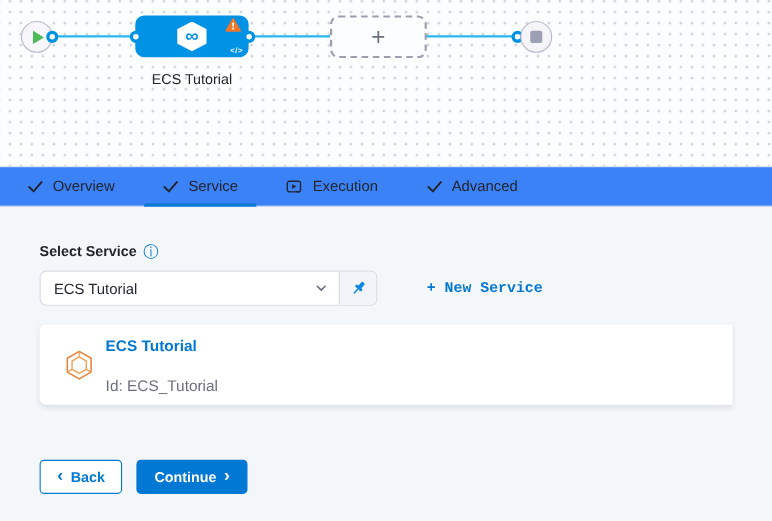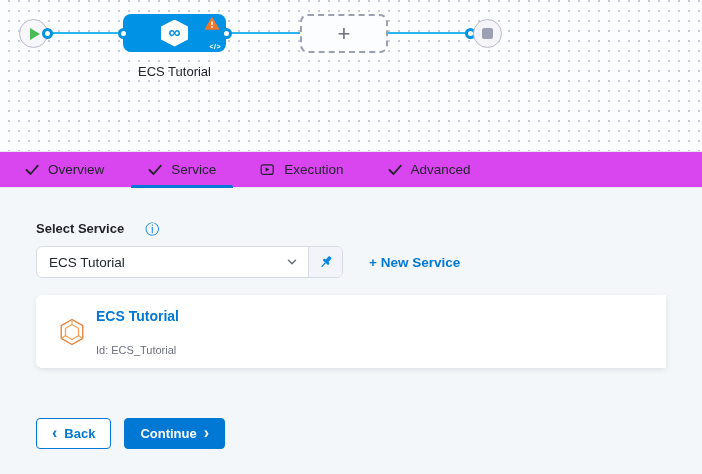--- a/index.html
+++ b/index.html
@@ -49,62 +49,62 @@
     border:2px dashed #9aa0b0; border-radius:8px; background:#fcfdff;
     display:flex; align-items:center; justify-content:center;
     color:#6b7080; font-size:22px; font-weight:300; line-height:1;
   }
   .node-label { position:absolute; top:64px; font-size:13px; color:#24262c; text-align:center; }
   .lbl-stage { left:123px; width:103px; }
   .lbl-add { left:284px; width:120px; }
 
   
   .tabbar {
-    height:37px; background:#d946ef; border-top:1px solid #e7e9ef; border-bottom:1px solid #e7e9ef;
+    height:37px; background:#3b82f6; border-top:1px solid #e7e9ef; border-bottom:1px solid #e7e9ef;
     display:flex; align-items:stretch; padding-left:8px;
   }
   .tab {
     position:relative; display:flex; align-items:center; gap:9px;
     padding:0 17px; margin-right:10px; font-size:13.5px; color:#23252e; cursor:pointer;
   }
   .tab svg { flex:0 0 auto; }
   .tab.active { font-weight:normal; }
   .tab.active .underline {
     position:absolute; left:0; right:0; bottom:-1px; height:3px; background:#0278d5; border-radius:2px 2px 0 0;
   }
 
   
   .content { padding:33px 0 0 36px; }
-  .field-label-row { display:flex; align-items:center; gap:21px; }
+  .field-label-row { display:flex; align-items:center; gap:6px; }
   .field-label { font-size:13px; font-weight:bold; color:#22242b; }
   .info-glyph { color:#0278d5; font-size:14px; line-height:1; cursor:pointer; }
 
   .select-row { display:flex; align-items:center; margin-top:10px; }
   .select-group {
     display:flex; width:307px; height:32px; background:#fff;
     border:1px solid #d9dbe4; border-radius:6px; overflow:hidden;
   }
   .select-value {
     flex:1; display:flex; align-items:center; justify-content:space-between;
     padding:0 10px 0 12px; font-size:13.5px; color:#22272f; cursor:pointer;
   }
   .pin-btn {
     width:34px; background:#f3f4fa; border-left:1px solid #d9dbe4;
     display:flex; align-items:center; justify-content:center; cursor:pointer;
   }
-  .new-service-link { margin-left:26px; color:#0278d5; font-size:13.5px; font-weight:bold; cursor:pointer; }
+  .new-service-link { margin-left:45px; color:#0278d5; font-size:13.5px; font-weight:bold; cursor:pointer;font-family:Liberation Mono, monospace; }
 
   .service-card {
     margin-top:17px; width:calc(100% - 36px); height:73px; background:#fff;
     border-radius:6px 0 0 6px; box-shadow:0 2px 5px rgba(40,41,61,0.10);
     display:flex; align-items:center; padding-left:22px; cursor:pointer;
   }
   .card-text { margin-left:10px; }
   .card-title { color:#0278d5; font-size:14px; font-weight:bold; }
-  .card-id { color:#6d6f7e; font-size:11px; margin-top:20px; }
+  .card-id { color:#6d6f7e; font-size:14px; margin-top:20px; }
 
   .footer { display:flex; align-items:center; gap:13px; margin-top:50px; }
   .btn { height:31px; border-radius:4px; font-size:13px; font-weight:bold; display:flex; align-items:center; gap:7px; padding:0 15px; cursor:pointer; font-family:inherit; }
   .btn-back { background:#fff; border:1px solid #0278d5; color:#0278d5; }
   .btn-continue { background:#0278d5; border:1px solid #0278d5; color:#fff;justify-content:flex-end; }
   .chev { font-size:16px; font-weight:bold; line-height:1; margin-top:-1px; }
 </style>
 </head>
 <body>
 

